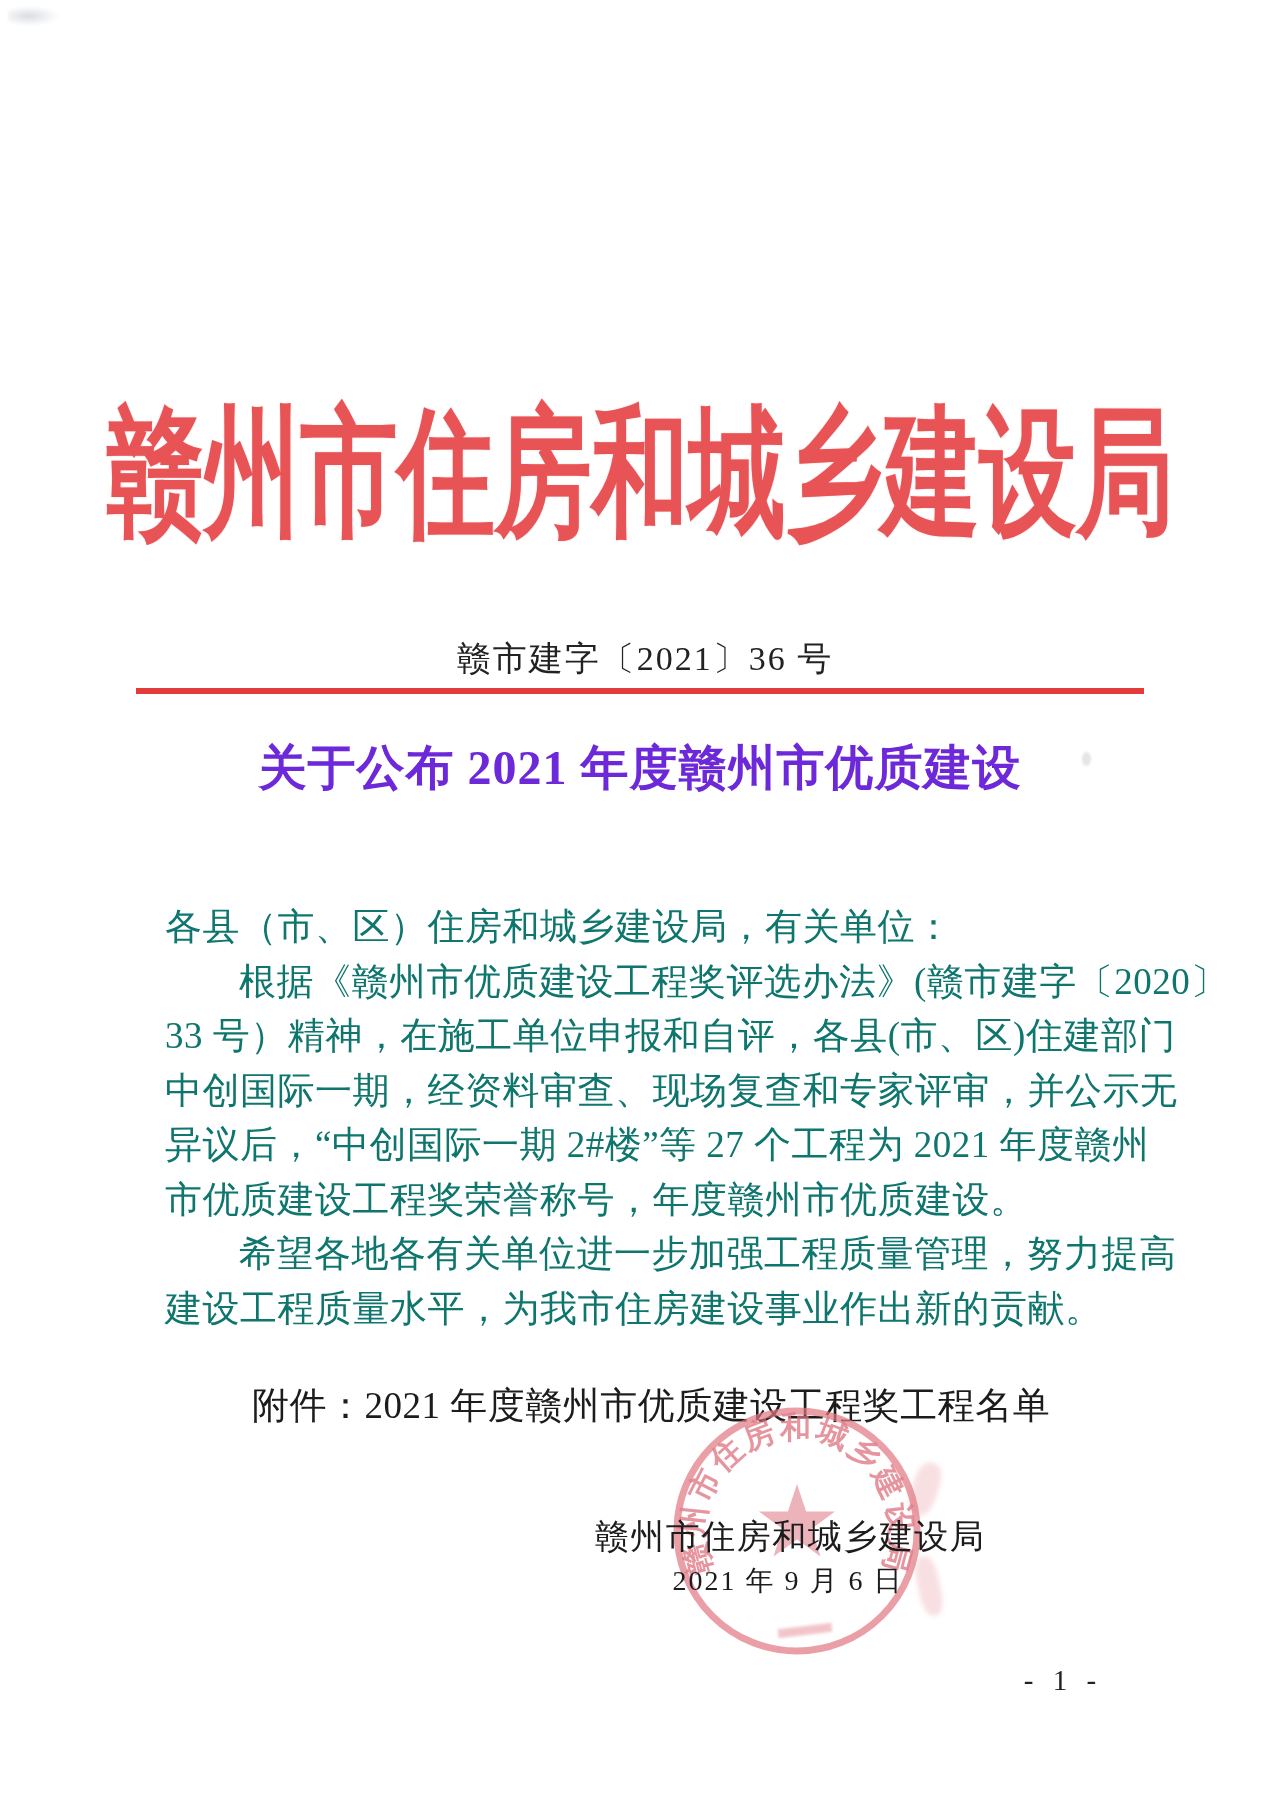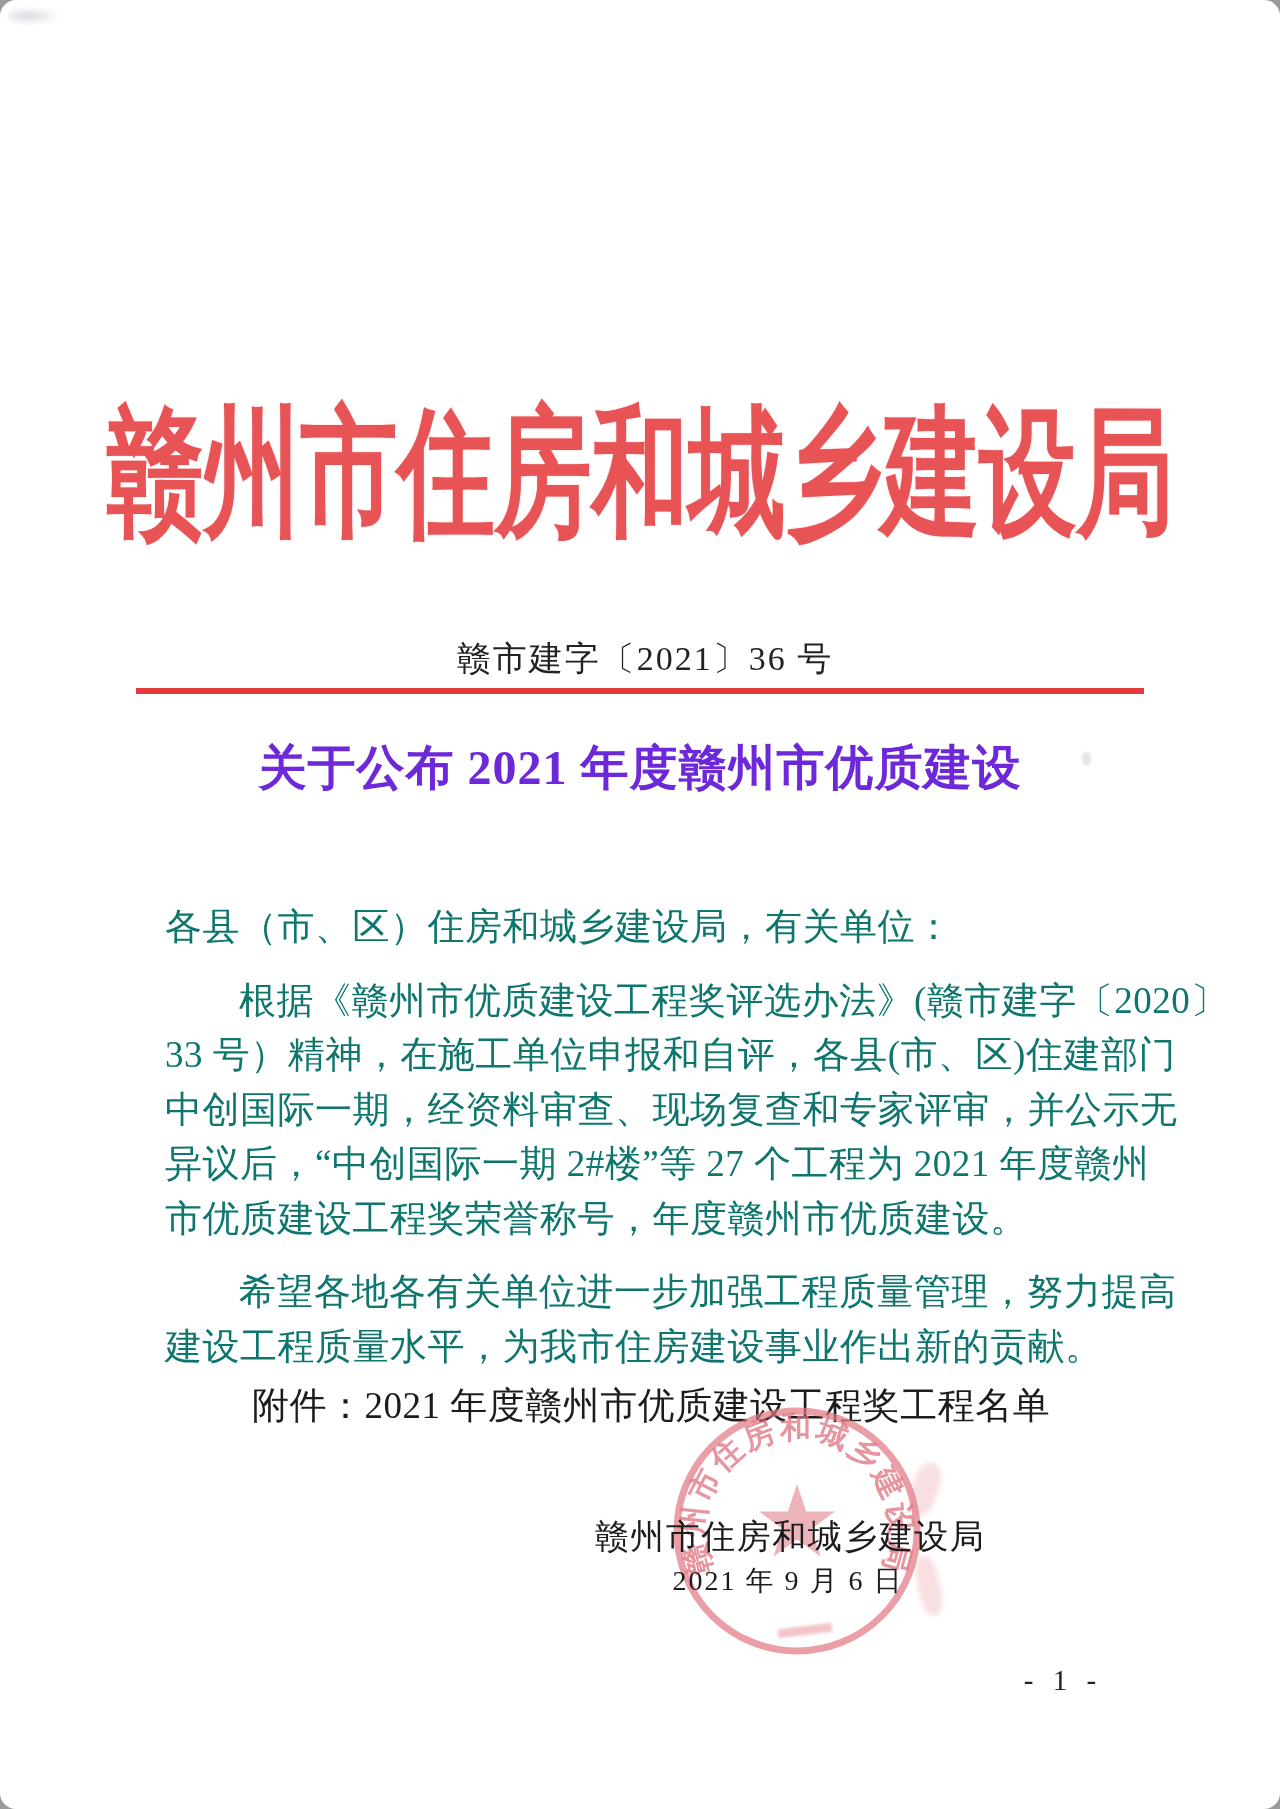--- a/index.html
+++ b/index.html
@@ -4,21 +4,20 @@
 <style>
   html,body{margin:0;padding:0;background:#9a9a9a;}
   .page{
     position:relative;
     width:1280px;height:1809px;
     margin:0 auto;
     background:#ffffff;
     overflow:hidden;
     font-family:"Liberation Serif", serif;
     color:#1c1c1c;
-    border-radius:16px;
   }
   
   .smudge{
     position:absolute;left:8px;top:6px;width:52px;height:20px;
     background:radial-gradient(ellipse at 40% 50%, rgba(120,130,145,.28), rgba(120,130,145,0) 70%);
     filter:blur(1px);
   }
   .speck{
     position:absolute;left:1082px;top:752px;width:9px;height:14px;
     background:rgba(150,150,150,.25);filter:blur(1px);border-radius:50%;
@@ -58,21 +57,21 @@
     letter-spacing:1px;
   }
   .body-block{
     position:absolute;left:165px;top:900px;width:975px;
     font-size:37px;
     line-height:54.5px;
     color:#0f766e;
     letter-spacing:0.5px;
   }
   .body-block .line{white-space:nowrap;}
-  .body-block .indent{padding-left:74px;margin-top:19px;}
+  .body-block .indent{padding-left:74px;}
   .attachment{
     position:absolute;left:252px;top:1381px;
     font-size:37px;
     white-space:nowrap;
     letter-spacing:0.5px;
   }
   .signature{
     position:absolute;left:790px;top:1537px;
     transform:translate(-50%,-50%);
     font-size:34px;letter-spacing:1.5px;white-space:nowrap;

